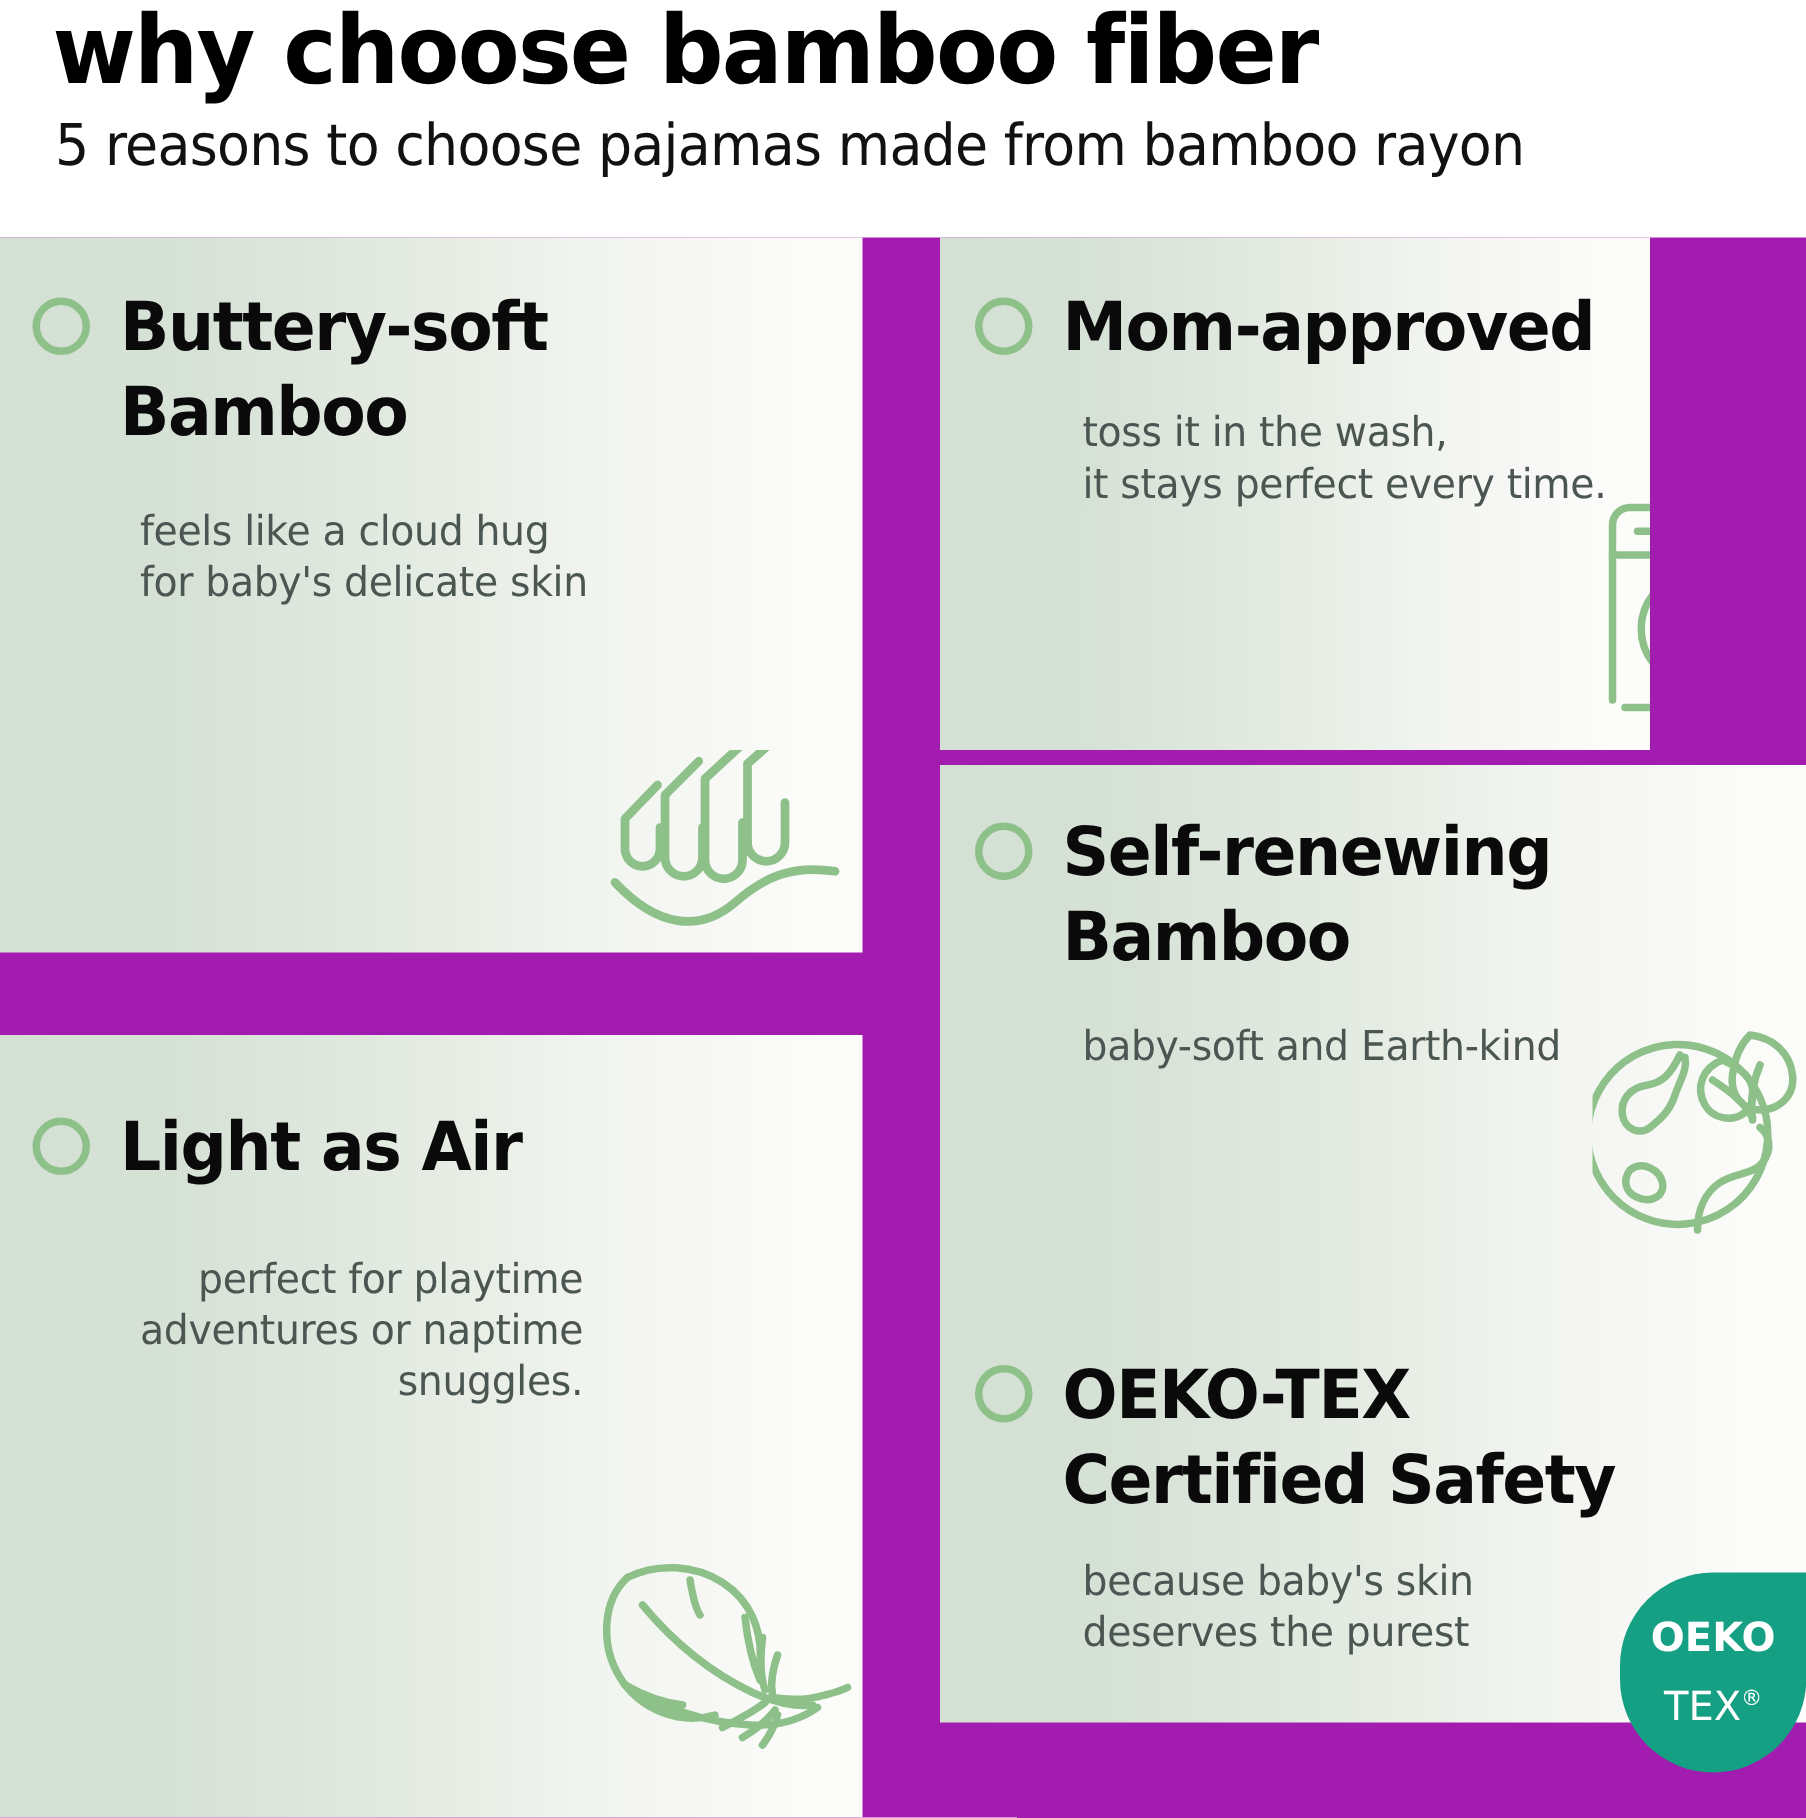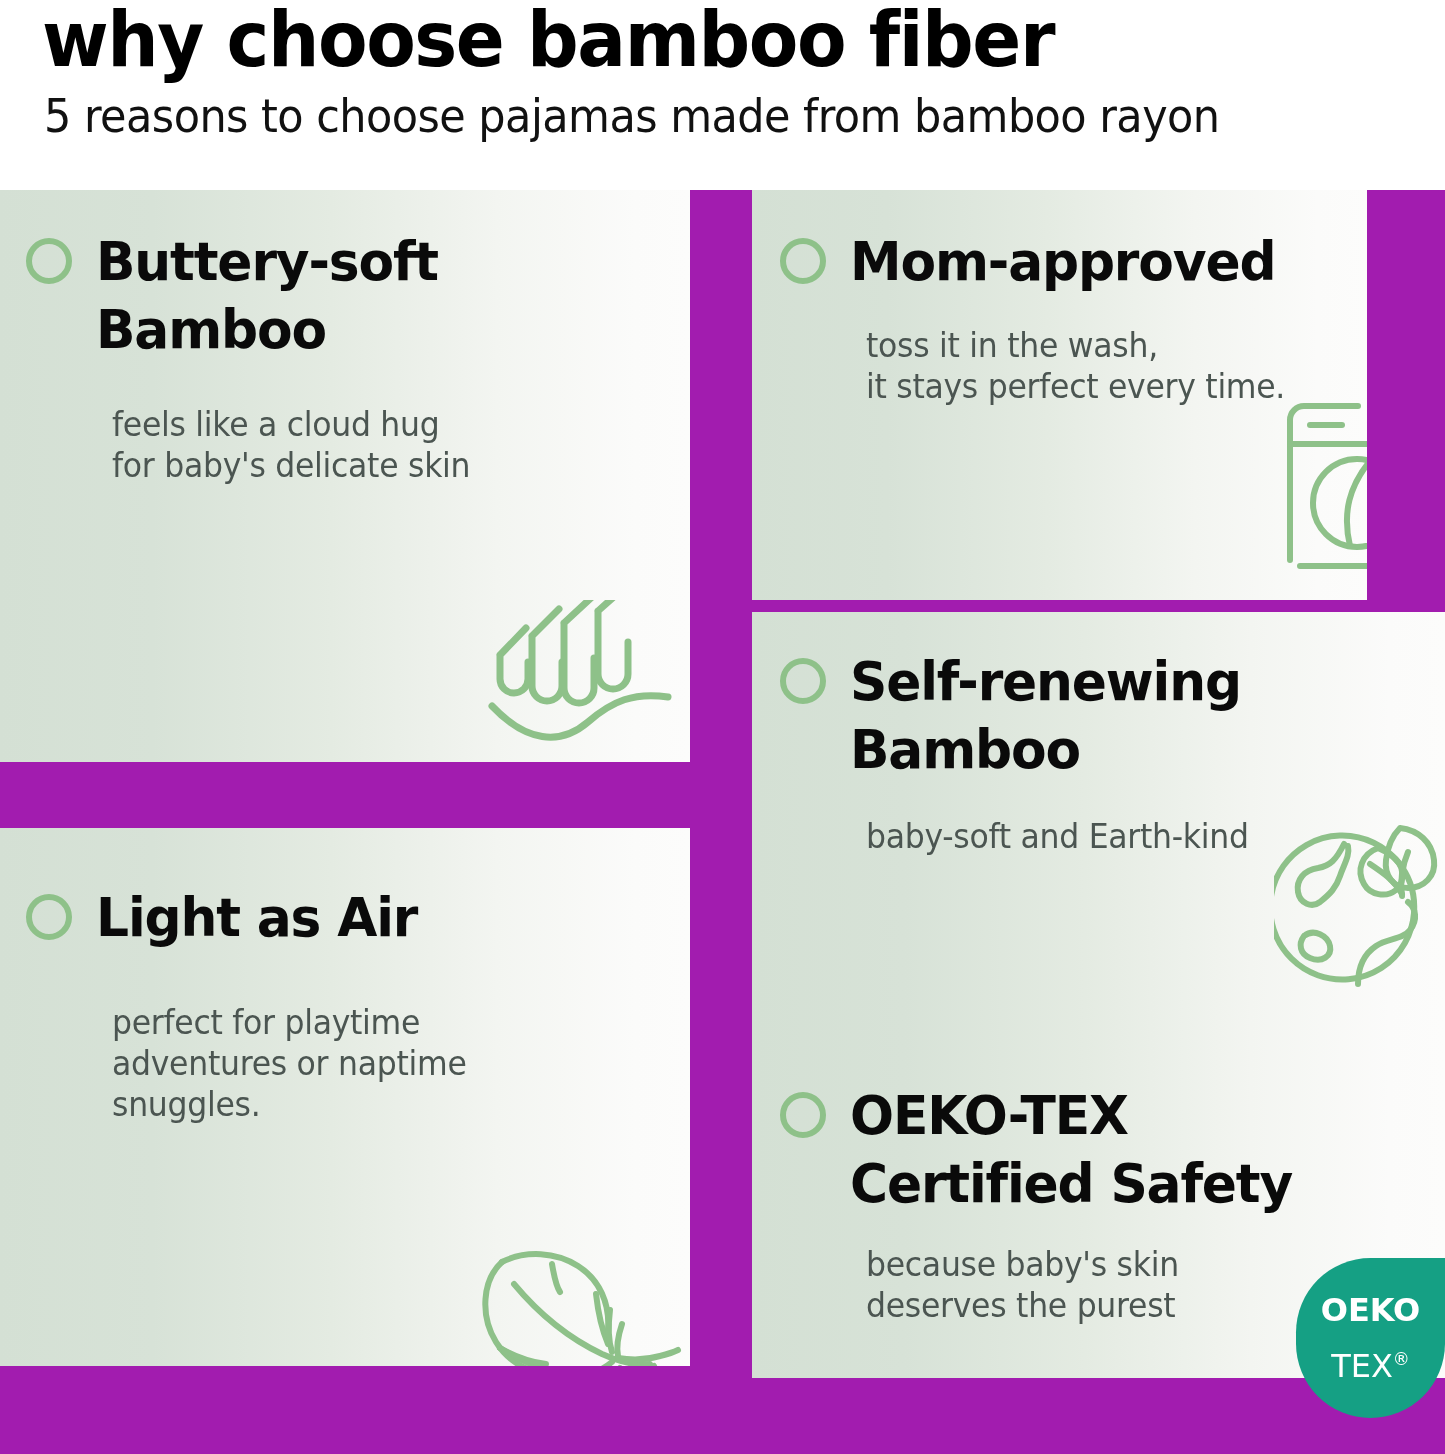--- a/index.html
+++ b/index.html
@@ -64,23 +64,23 @@
       #d4e0d4 0%,
       #d7e2d7 22%,
       #e4ebe2 48%,
       #f3f5f1 72%,
       #fbfbfa 92%,
       #fcfcfb 100%
     );
     overflow: hidden;
   }
   .card-a { left: 0px;   top: 190px;  width: 690px; height: 572px; }
-  .card-b { left: 752px; top: 190px;  width: 615px; height: 410px; }
+  .card-b { left: 752px; top: 190px;  width: 568px; height: 410px; }
   .card-c { left: 752px; top: 612px;  width: 693px; height: 496px; }
-  .card-d { left: 0px;   top: 828px;  width: 690px; height: 538px; }
+  .card-d { left: 0px;   top: 828px;  width: 690px; height: 626px; text-align: right; }
   .card-e { left: 752px; top: 1034px; width: 693px; height: 344px; }
 
   .bullet-row {
     position: absolute;
     display: flex;
     align-items: flex-start;
   }
   .bullet-circle {
     flex: 0 0 auto;
     width: 46px;

